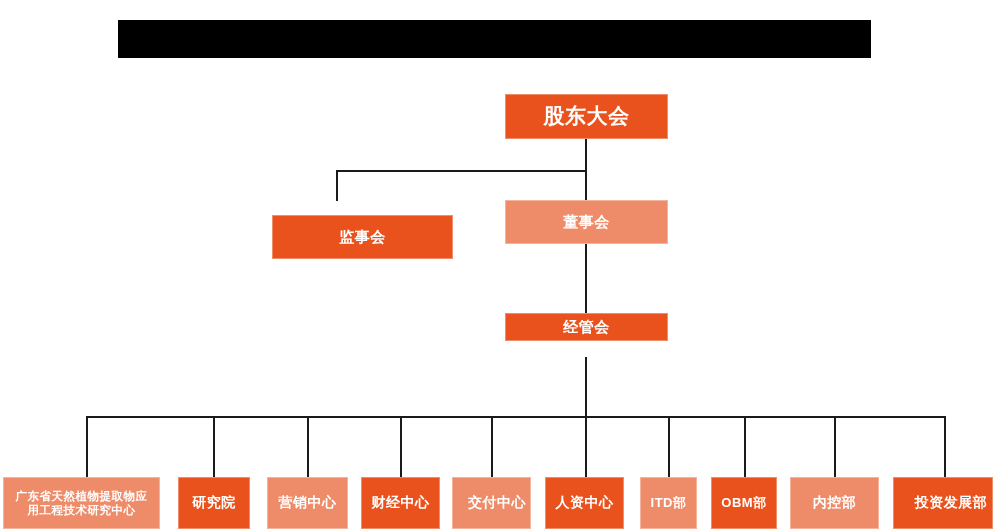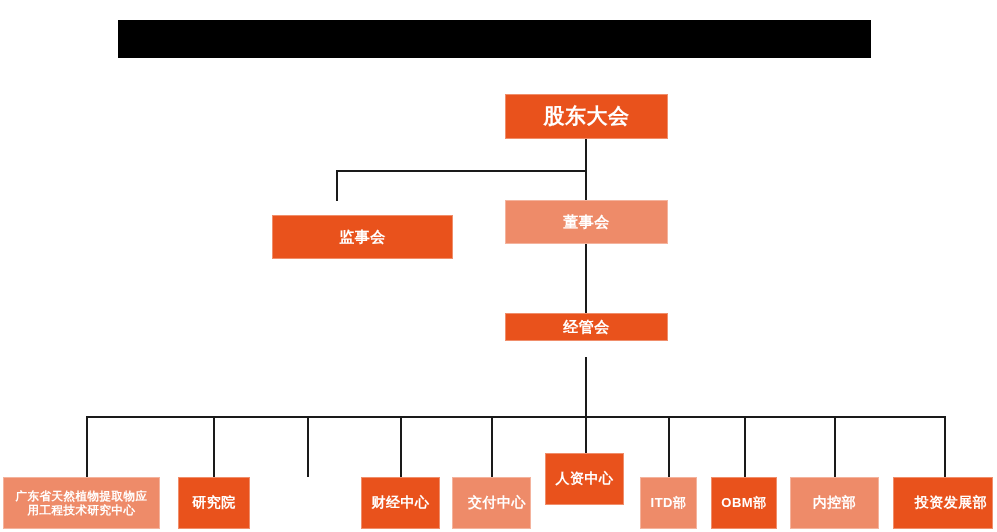--- a/index.html
+++ b/index.html
@@ -97,26 +97,27 @@
 
   <div class="node secondary dept multiline" style="left:3px; top:477px; width:157px; height:52px;">
     <span style="display:block;">
       <span>广东省天然植物提取物应</span><br>
       <span>用工程技术研究中心</span>
     </span>
   </div>
 
   <div class="node primary dept" style="left:178px; top:477px; width:72px; height:52px;">研究院</div>
 
+  <div class="node secondary dept" style="left:267px; top:477px; width:81px; height:52px;">营销中心</div>
 
   <div class="node primary dept" style="left:361px; top:477px; width:79px; height:52px;">财经中心</div>
 
   <div class="node secondary dept" style="left:452px; top:477px; width:79px; height:52px;padding-left:11px;">交付中心</div>
 
-  <div class="node primary dept" style="left:545px; top:453px; width:79px; height:52px;">人资中心</div>
+  <div class="node primary dept" style="left:545px; top:477px; width:79px; height:52px;">人资中心</div>
 
   <div class="node primary dept small" style="left:711px; top:477px; width:66px; height:52px;">OBM部</div>
 
   <div class="node secondary dept small" style="left:640px; top:477px; width:57px; height:52px;">ITD部</div>
 
   <div class="node secondary dept" style="left:790px; top:477px; width:89px; height:52px;">内控部</div>
 
   <div class="node primary dept" style="left:893px; top:477px; width:100px; height:52px;padding-left:16px;">投资发展部</div>
 
 </div>

